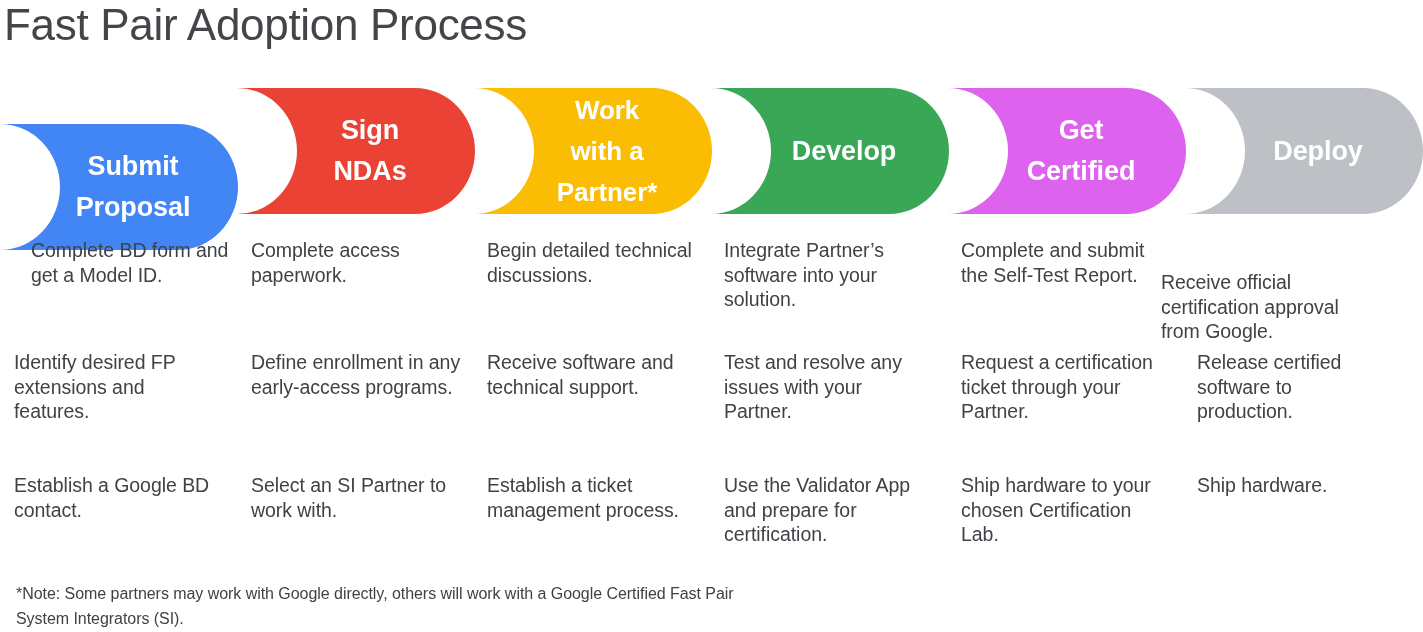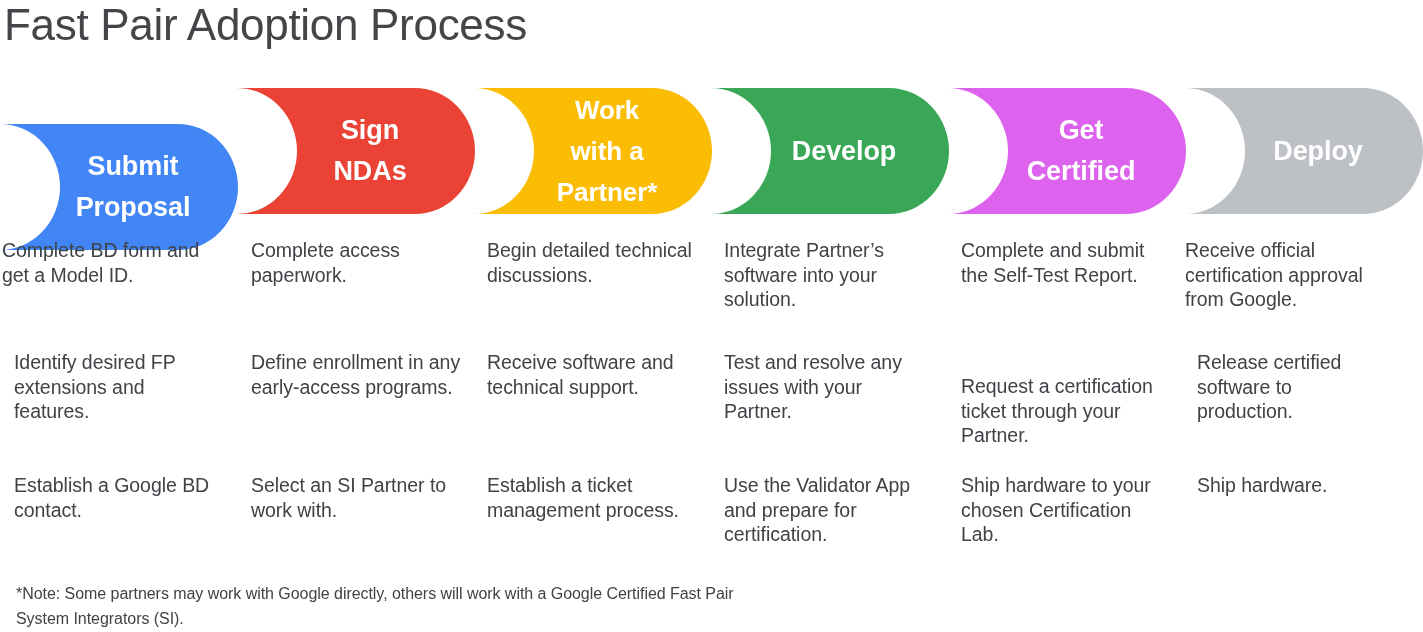--- a/index.html
+++ b/index.html
@@ -166,34 +166,34 @@
         <path d="M 0,0 L 178,0 A 60,63 0 0 1 178,126 L 0,126 A 60,63 0 0 0 0,0 Z" fill="#BDC1C6"></path>
       </svg>
       <div class="banner-label">Deploy</div>
     </div>
 
   </div>
 
   <div id="content-grid">
 
     <div class="content-row" style="height:112px;">
-      <div class="cell" style="left:2px;width:218px;">Complete BD form and get a Model ID.</div>
+      <div class="cell" style="left:31px;width:218px;">Complete BD form and get a Model ID.</div>
       <div class="cell" style="left:251px;width:218px;">Complete access paperwork.</div>
       <div class="cell" style="left:487px;width:218px;">Begin detailed technical discussions.</div>
       <div class="cell" style="left:724px;width:200px;">Integrate Partner’s software into your solution.</div>
       <div class="cell" style="left:961px;width:215px;">Complete and submit the Self-Test Report.</div>
-      <div class="cell" style="left:1185px;width:200px;">Receive official certification approval from Google.</div>
+      <div class="cell" style="left:1161px;width:200px;margin-top:32px;">Receive official certification approval from Google.</div>
     </div>
 
     <div class="content-row" style="height:123px;">
       <div class="cell" style="left:251px;width:213px;">Define enrollment in any early-access programs.</div>
       <div class="cell" style="left:14px;width:205px;">Identify desired FP extensions and features.</div>
       <div class="cell" style="left:487px;width:218px;">Receive software and technical support.</div>
       <div class="cell" style="left:724px;width:200px;">Test and resolve any issues with your Partner.</div>
-      <div class="cell" style="left:961px;width:218px;margin-top:24px;">Request a certification ticket through your Partner.</div>
+      <div class="cell" style="left:961px;width:218px;">Request a certification ticket through your Partner.</div>
       <div class="cell" style="left:1197px;width:180px;">Release certified software to production.</div>
     </div>
 
     <div class="content-row" style="height:110px;">
       <div class="cell" style="left:14px;width:218px;">Establish a Google BD contact.</div>
       <div class="cell" style="left:251px;width:218px;">Select an SI Partner to work with.</div>
       <div class="cell" style="left:487px;width:218px;">Establish a ticket management process.</div>
       <div class="cell" style="left:724px;width:205px;">Use the Validator App and prepare for certification.</div>
       <div class="cell" style="left:961px;width:210px;">Ship hardware to your chosen Certification Lab.</div>
       <div class="cell" style="left:1197px;width:200px;">Ship hardware.</div>

